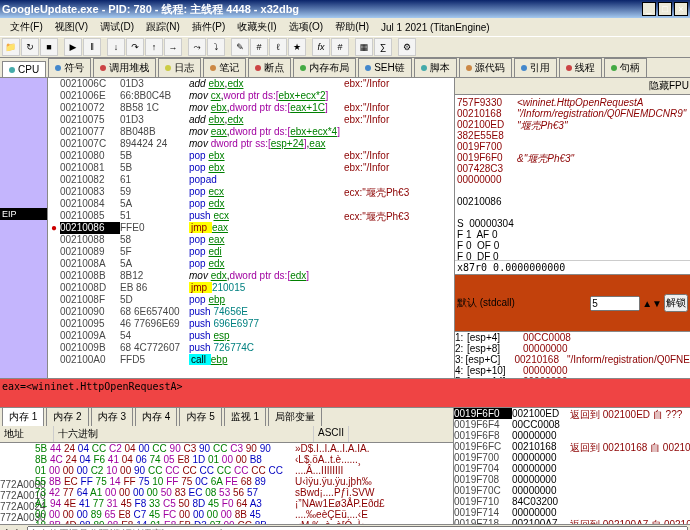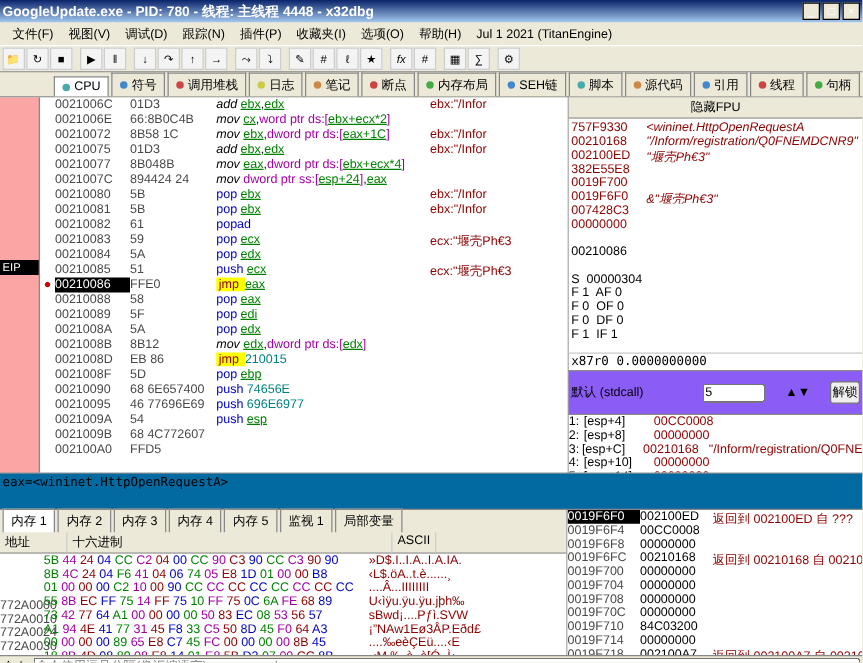--- a/index.html
+++ b/index.html
@@ -6,47 +6,47 @@
 body{background:#ece9d8;width:690px;height:530px;overflow:hidden;position:relative;}
 .titlebar{background:linear-gradient(#0a246a,#a6caf0);color:#fff;height:18px;display:flex;align-items:center;padding:0 2px;justify-content:space-between;}
 .titlebar .t{font-weight:bold;font-size:11px;}
 .winbtns{display:flex;gap:2px;}
 .winbtn{width:14px;height:14px;background:#ece9d8;border:1px solid #000;display:flex;align-items:center;justify-content:center;font-size:9px;}
 .menubar{background:#ece9d8;height:18px;display:flex;align-items:center;padding:0 4px;gap:0;}
 .menubar span{padding:0 6px;}
 .toolbar{background:#ece9d8;height:22px;display:flex;align-items:center;padding:0 2px;gap:1px;border-top:1px solid #fff;border-bottom:1px solid #888;}
 .tbtn{width:18px;height:18px;border:1px solid #ccc;background:#f4f4f4;display:inline-flex;align-items:center;justify-content:center;font-size:9px;}
 .tsep{width:4px;}
-.tabbar{background:#ece9d8;height:20px;display:flex;align-items:flex-end;gap:2px;padding:0 2px;border-bottom:1px solid #888;justify-content:flex-end;}
+.tabbar{background:#ece9d8;height:20px;display:flex;align-items:flex-end;gap:2px;padding:0 2px;border-bottom:1px solid #888;}
 .tab{padding:2px 6px;background:#ece9d8;border:1px solid #888;border-bottom:none;display:flex;align-items:center;gap:3px;font-size:10px;}
 .tab.active{background:#fff;}
 .tab .dot{width:6px;height:6px;border-radius:50%;}
 .main{display:flex;height:300px;}
-.gutter{width:32px;background:#fca5a5;border-right:1px solid #888;}
+.gutter{width:48px;background:#c4b5fd;border-right:1px solid #888;}
 .eipbox{background:#000;color:#fff;font-size:9px;padding:1px 2px;margin-top:130px;}
 .cpu{flex:1;background:#fff;overflow:hidden;font-family:Consolas,monospace;font-size:10px;position:relative;}
 .cpu .row{display:flex;height:12px;white-space:pre;}
 .cpu .bp{width:12px;text-align:center;}
 .cpu .addr{width:60px;color:#484848;}
 .cpu .addr.hl{background:#000;color:#fff;}
 .cpu .bytes{width:69px;color:#484848;}
 .cpu .dis{flex:1;}
 .cpu .cmt{width:110px;color:#8b0000;}
 .right{width:236px;display:flex;flex-direction:column;border-left:1px solid #888;}
-.rtitle{background:#ece9d8;text-align:center;font-size:10px;border-bottom:1px solid #888;padding:1px;}
+.rtitle{background:#ece9d8;text-align:right;font-size:10px;border-bottom:1px solid #888;padding:1px;}
 .regs{flex:1;background:#fff;font-family:Consolas,monospace;font-size:10px;padding:2px;overflow:hidden;}
 .regs .r{display:flex;white-space:pre;height:11px;}
 .regs .rv{color:#8b0000;width:60px;}
 .regs .rv.blk{color:#000;}
 .regs .rt{color:#8b0000;flex:1;overflow:hidden;font-style:italic;}
-.stkhdr{background:#8b5cf6;display:flex;align-items:center;padding:8px 2px;border-top:1px solid #888;border-bottom:1px solid #888;gap:16px;}
+.stkhdr{background:#c2410c;display:flex;align-items:center;padding:19px 2px;border-top:1px solid #888;border-bottom:1px solid #888;gap:2px;}
 .stkhdr input{width:50px;font-size:10px;}
 .stk{height:46px;background:#fff;font-family:Consolas,monospace;font-size:10px;overflow:hidden;}
 .stk .r{display:flex;white-space:pre;height:11px;}
-.eaxline{background:#0369a1;border-top:1px solid #888;border-bottom:1px solid #888;padding:2px;font-family:Consolas,monospace;font-size:10px;height:30px;}
+.eaxline{background:#ef4444;border-top:1px solid #888;border-bottom:1px solid #888;padding:2px;font-family:Consolas,monospace;font-size:10px;height:30px;}
 .lower{display:flex;height:116px;}
 .dumptabs{background:#ece9d8;height:18px;display:flex;align-items:flex-end;gap:2px;padding:0 2px;}
 .dumppane{flex:1;display:flex;flex-direction:column;border-right:1px solid #888;}
 .dumphdr{background:#ece9d8;display:flex;font-size:10px;border-bottom:1px solid #888;}
 .dumphdr span{padding:1px 4px;border-right:1px solid #ccc;}
 .dump{flex:1;background:#fff;font-family:Consolas,monospace;font-size:10px;overflow:hidden;}
 .dump .r{display:flex;white-space:pre;height:11px;}
 .dump .a{width:35px;color:#484848;margin-top:36px;}
 .dump .h{width:260px;}
 .dump .asc{flex:1;color:#8b0000;}
@@ -199,22 +199,22 @@
       <div class="row"><span class="bp" style="color: rgb(204, 0, 0);">●</span><span class="addr hl">00210086</span><span class="bytes">FFE0</span><span class="dis"><span class="op-jmp">jmp </span><span class="reg">eax</span></span><span class="cmt"></span></div>
       <div class="row"><span class="bp" style="color: rgb(204, 0, 0);"></span><span class="addr">00210088</span><span class="bytes">58</span><span class="dis"><span class="op-pop">pop </span><span class="reg">eax</span></span><span class="cmt"></span></div>
       <div class="row"><span class="bp" style="color: rgb(204, 0, 0);"></span><span class="addr">00210089</span><span class="bytes">5F</span><span class="dis"><span class="op-pop">pop </span><span class="reg">edi</span></span><span class="cmt"></span></div>
       <div class="row"><span class="bp" style="color: rgb(204, 0, 0);"></span><span class="addr">0021008A</span><span class="bytes">5A</span><span class="dis"><span class="op-pop">pop </span><span class="reg">edx</span></span><span class="cmt"></span></div>
       <div class="row"><span class="bp" style="color: rgb(204, 0, 0);"></span><span class="addr">0021008B</span><span class="bytes">8B12</span><span class="dis"><span class="op-mov">mov </span><span class="reg">edx</span><span>,</span><span class="mem">dword ptr </span><span class="mem">ds:[</span><span class="reg">edx</span><span class="mem">]</span></span><span class="cmt"></span></div>
       <div class="row"><span class="bp" style="color: rgb(204, 0, 0);"></span><span class="addr">0021008D</span><span class="bytes">EB 86</span><span class="dis"><span class="op-jmp">jmp </span><span class="num">210015</span></span><span class="cmt"></span></div>
       <div class="row"><span class="bp" style="color: rgb(204, 0, 0);"></span><span class="addr">0021008F</span><span class="bytes">5D</span><span class="dis"><span class="op-pop">pop </span><span class="reg">ebp</span></span><span class="cmt"></span></div>
       <div class="row"><span class="bp" style="color: rgb(204, 0, 0);"></span><span class="addr">00210090</span><span class="bytes">68 6E657400</span><span class="dis"><span class="op-push">push </span><span class="num">74656E</span></span><span class="cmt"></span></div>
       <div class="row"><span class="bp" style="color: rgb(204, 0, 0);"></span><span class="addr">00210095</span><span class="bytes">46 77696E69</span><span class="dis"><span class="op-push">push </span><span class="num">696E6977</span></span><span class="cmt"></span></div>
       <div class="row"><span class="bp" style="color: rgb(204, 0, 0);"></span><span class="addr">0021009A</span><span class="bytes">54</span><span class="dis"><span class="op-push">push </span><span class="reg">esp</span></span><span class="cmt"></span></div>
-      <div class="row"><span class="bp" style="color: rgb(204, 0, 0);"></span><span class="addr">0021009B</span><span class="bytes">68 4C772607</span><span class="cmt"></span></div>
-      <div class="row"><span class="bp" style="color: rgb(204, 0, 0);"></span><span class="addr">002100A0</span><span class="bytes">FFD5</span><span class="cmt"></span></div>
+      <div class="row"><span class="bp" style="color: rgb(204, 0, 0);"></span><span class="addr">0021009B</span><span class="bytes">68 4C772607</span><span class="dis"><span class="op-push">push </span><span class="num">726774C</span></span><span class="cmt"></span></div>
+      <div class="row"><span class="bp" style="color: rgb(204, 0, 0);"></span><span class="addr">002100A0</span><span class="bytes">FFD5</span><span class="dis"><span class="op-call">call </span><span class="reg">ebp</span></span><span class="cmt"></span></div>
     </div>
   <div class="right">
     <div class="rtitle">隐藏FPU</div>
     <div class="regs" id="regs">
         <div class="r"><span class="rv">757F9330</span><span class="rt" style="color: rgb(139, 0, 0);">&lt;wininet.HttpOpenRequestA</span></div>
         <div class="r"><span class="rv">00210168</span><span class="rt" style="color: rgb(139, 0, 0);">"/Inform/registration/Q0FNEMDCNR9"</span></div>
         <div class="r"><span class="rv">002100ED</span><span class="rt" style="color: rgb(139, 0, 0);">"堰壳Ph€3"</span></div>
         <div class="r"><span class="rv">382E55E8</span><span class="rt" style="color: rgb(139, 0, 0);"></span></div>
         <div class="r"><span class="rv">0019F700</span><span class="rt" style="color: rgb(139, 0, 0);"></span></div>
         <div class="r"><span class="rv">0019F6F0</span><span class="rt" style="color: rgb(139, 0, 0);">&amp;"堰壳Ph€3"</span></div>

